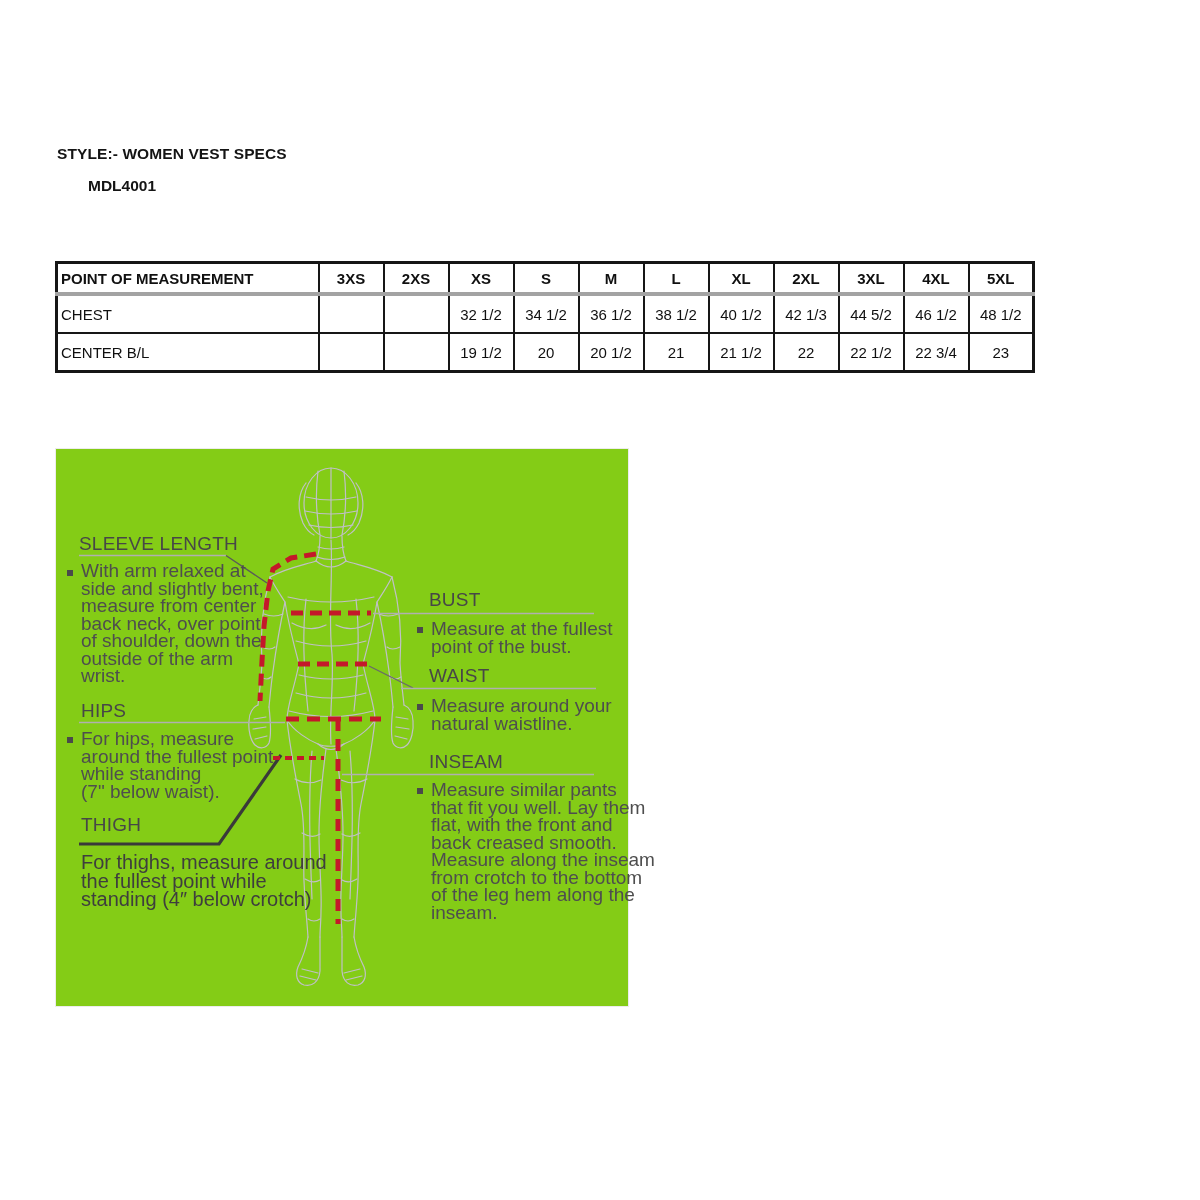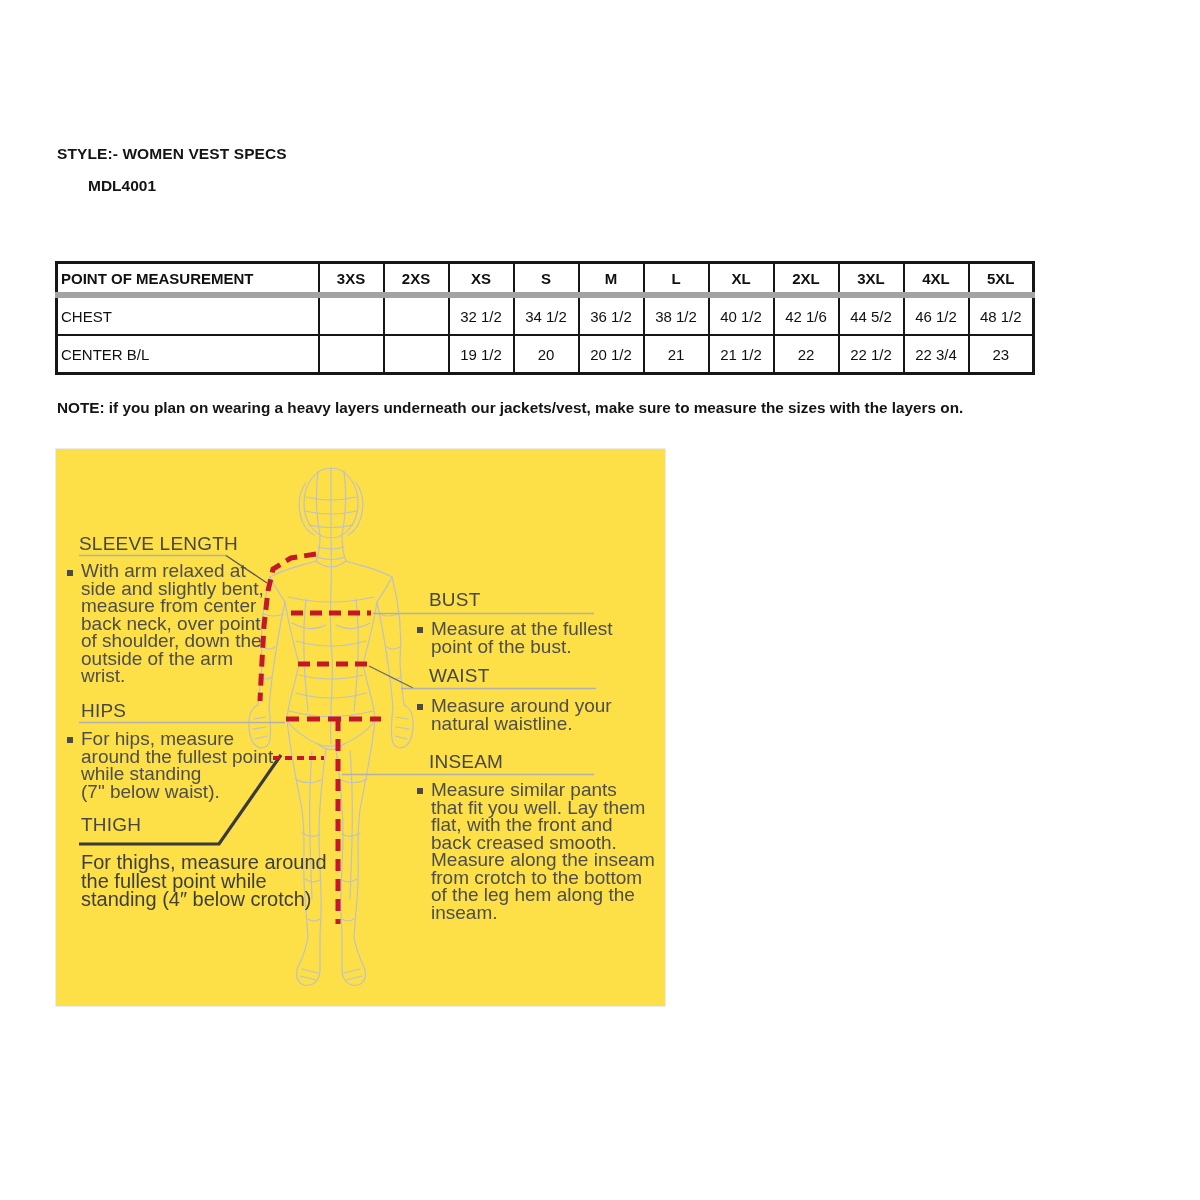--- a/index.html
+++ b/index.html
@@ -4,25 +4,25 @@
 <style>
   html,body{margin:0;padding:0;background:#fff;}
   .page{position:relative;width:1200px;height:1064px;background:#ffffff;overflow:hidden;
         font-family:"Liberation Sans", sans-serif;color:#111;}
   .doc-title{position:absolute;left:57px;top:145px;font-size:15.5px;font-weight:bold;color:#141414;letter-spacing:.1px;}
   .model-code{position:absolute;left:57px;top:177px;font-size:15.5px;font-weight:bold;color:#141414;margin-left:31px;}
   .spec-table{position:absolute;left:55px;top:261px;width:978px;border-collapse:collapse;table-layout:fixed;
               font-size:15px;color:#101010;}
   .spec-table th,.spec-table td{border:2px solid #161616;padding:0 2px;white-space:nowrap;overflow:hidden;}
   .spec-table{border:3px solid #161616;}
-  .spec-table th{height:28px;font-weight:bold;text-align:center;border-bottom:6px solid #a3a3a3;}
+  .spec-table th{height:28px;font-weight:bold;text-align:center;border-bottom:4px solid #a3a3a3;}
   .spec-table td{height:36px;text-align:center;font-weight:400;}
   .spec-table th.pom,.spec-table td.rowlabel{text-align:left;padding-left:3px;}
   .note-line{position:absolute;left:57px;top:399px;font-size:15.3px;font-weight:bold;color:#141414;}
-  .diagram{position:absolute;left:55px;top:448px;width:572px;height:557px;border:1px solid #ececec;background:#fde047;padding-left:37px;}
+  .diagram{position:absolute;left:55px;top:448px;width:572px;height:557px;border:1px solid #ececec;background:#84cc16;}
   .diagram svg{position:absolute;left:0;top:0;}
   .dg-heading{position:absolute;font-size:19px;line-height:21px;color:#474747;letter-spacing:.2px;white-space:nowrap;}
   .dg-text{position:absolute;font-size:19px;line-height:17.5px;color:#4e4e4e;}
   .dg-text div{white-space:nowrap;}
   .dg-text--thigh{font-size:20px;line-height:18.5px;color:#3e3e3e;}
   .bullet{position:absolute;width:6px;height:6px;background:#4a4a4a;}
 </style>
 </head>
 <body>
 
@@ -65,21 +65,21 @@
     <tbody>
       <tr>
         <td class="rowlabel">CHEST</td>
         <td></td>
         <td></td>
         <td>32 1/2</td>
         <td>34 1/2</td>
         <td>36 1/2</td>
         <td>38 1/2</td>
         <td>40 1/2</td>
-        <td>42 1/6</td>
+        <td>42 1/3</td>
         <td>44 5/2</td>
         <td>46 1/2</td>
         <td>48 1/2</td>
       </tr>
       <tr>
         <td class="rowlabel">CENTER B/L</td>
         <td></td>
         <td></td>
         <td>19 1/2</td>
         <td>20</td>
@@ -87,21 +87,20 @@
         <td>21</td>
         <td>21 1/2</td>
         <td>22</td>
         <td>22 1/2</td>
         <td>22 3/4</td>
         <td>23</td>
       </tr>
     </tbody>
   </table>
 
-  <div class="note-line">NOTE: if you plan on wearing a heavy layers underneath our jackets/vest, make sure to measure the sizes with the layers on.</div>
 
   <div class="diagram">
 
     <svg width="572" height="557" viewBox="0 0 572 557">
 
       <g fill="none" stroke="var(--wireframe,#c0c0c6)" stroke-width="1.2" stroke-linecap="round">
         <ellipse cx="275" cy="54" rx="27" ry="35"></ellipse>
         <path d="M250,34 C242,44 241,60 247,74 C250,80 254,84 258,86"></path>
         <path d="M300,34 C308,44 309,60 303,74 C300,80 296,84 292,86"></path>
         <path d="M275,19 L275,89"></path>

